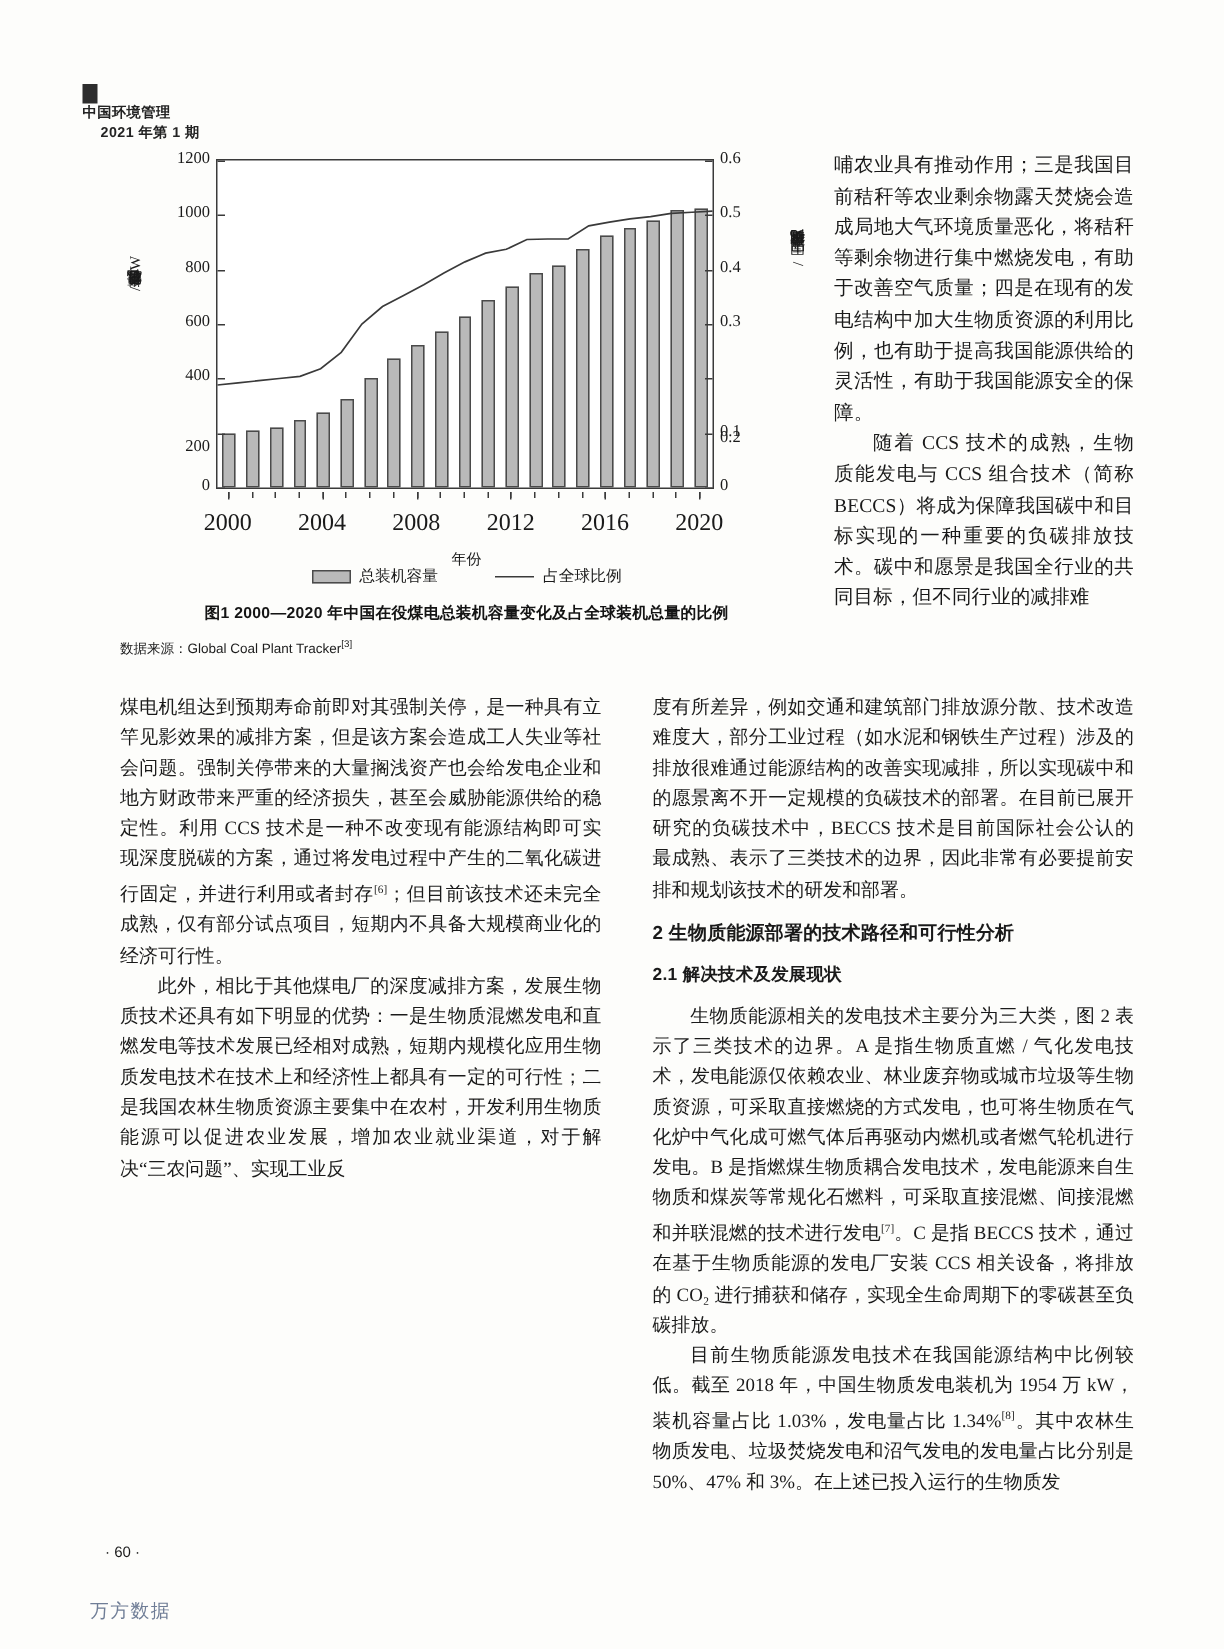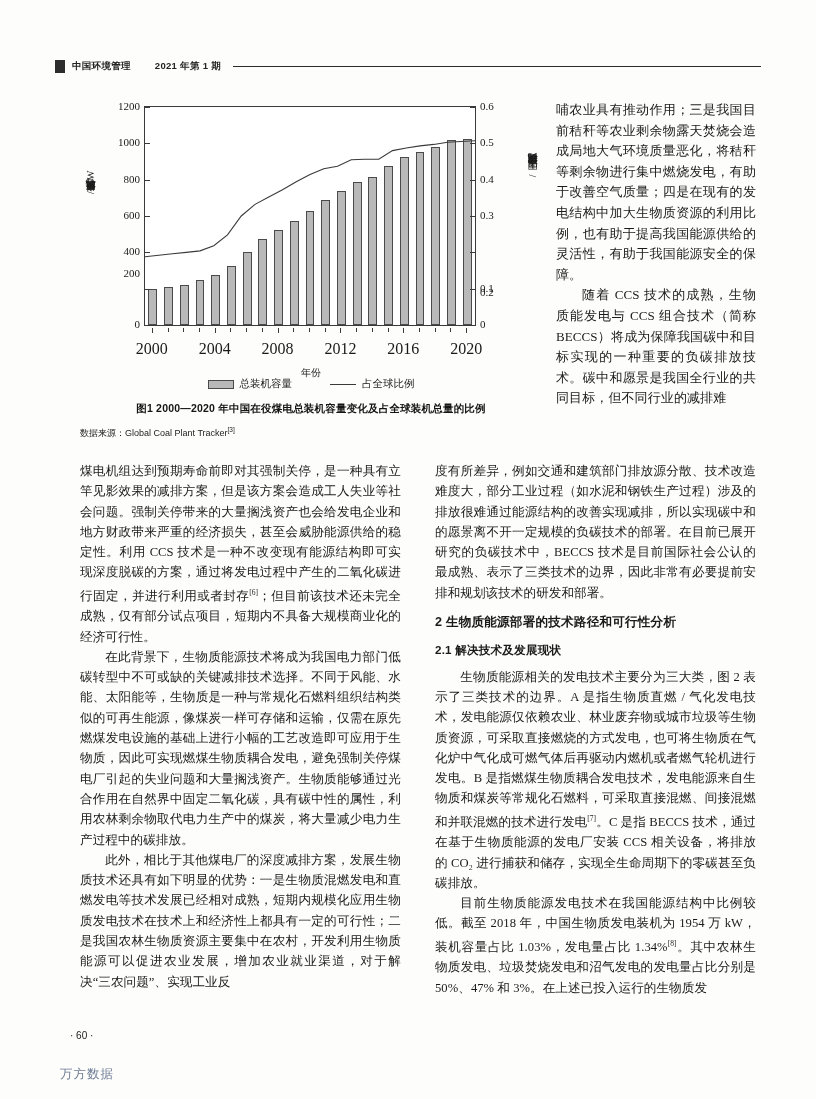--- a/index.html
+++ b/index.html
@@ -10,21 +10,21 @@
     font-family: "Liberation Serif", "DejaVu Serif", serif;
     color: #1a1a1a;
     position: relative;
     overflow: hidden;
   }
   .page { position:absolute; inset:0; }
 
   
   .runhead {
     position:absolute; left:55px; top:56px; width:706px; height:20px;
-    display:flex; align-items:center;
+    display:flex; align-items:flex-start;flex-direction:column;
   }
   .runhead-mark {
     width:10px; height:13px; background:#2d2d2d; margin-right:7px; flex:0 0 auto;
   }
   .runhead-text {
     font-family:"Liberation Sans","DejaVu Sans",sans-serif;
     font-size:9.5px; font-weight:700; color:#232323; white-space:nowrap;
     letter-spacing:.3px;
   }
   .runhead-rule {
@@ -162,32 +162,32 @@
   }
 </style>
 </head>
 <body>
 
 <div class="page">
 
   <div class="runhead">
     <span class="runhead-mark"></span>
     <span class="runhead-text">中国环境管理</span>
-    <span class="runhead-text" style="margin-left:24px">2021 年第 1 期</span>
+    <span class="runhead-text" style="margin-left:12px">2021 年第 1 期</span>
     <span class="runhead-rule"></span>
   </div>
 
   <div class="figure">
     <div class="chart-wrap">
       <div class="ylabel-left">煤电总装机容量 / GW</div>
       <div class="ylabel-right">中国/全球装机容量比例</div>
 
       <div class="ticklabels-left" id="tlLeft">
           <div class="tk" style="top: 218px;">0</div>
-          <div class="tk" style="top: 167px;">200</div>
+          <div class="tk" style="top: 192px;">200</div>
           <div class="tk" style="top: 145.333px;">400</div>
           <div class="tk" style="top: 109px;">600</div>
           <div class="tk" style="top: 72.6667px;">800</div>
           <div class="tk" style="top: 36.3333px;">1000</div>
           <div class="tk" style="top: 0px;">1200</div>
         </div>
       <div class="ticklabels-right" id="tlRight">
           <div class="tk" style="top: 218px;">0</div>
           <div class="tk" style="top: 181.667px;">0.1</div>
           <div class="tk" style="top: 156px; margin-top: 30px;">0.2</div>
@@ -298,21 +298,20 @@
 
   <div class="col-right-top">
     <p>哺农业具有推动作用；三是我国目前秸秆等农业剩余物露天焚烧会造成局地大气环境质量恶化，将秸秆等剩余物进行集中燃烧发电，有助于改善空气质量；四是在现有的发电结构中加大生物质资源的利用比例，也有助于提高我国能源供给的灵活性，有助于我国能源安全的保障。</p>
     <p class="indent">随着 CCS 技术的成熟，生物质能发电与 CCS 组合技术（简称 BECCS）将成为保障我国碳中和目标实现的一种重要的负碳排放技术。碳中和愿景是我国全行业的共同目标，但不同行业的减排难</p>
   </div>
 
   <div class="body-two">
 
     <div class="col left">
       <p><span>煤电机组达到预期寿命前即对其强制关停，是一种具有立竿见影效果的减排方案，但是该方案会造成工人失业等社会问题。强制关停带来的大量搁浅资产也会给发电企业和地方财政带来严重的经济损失，甚至会威胁能源供给的稳定性。利用 CCS 技术是一种不改变现有能源结构即可实现深度脱碳的方案，通过将发电过程中产生的二氧化碳进行固定，并进行利用或者封存</span><sup class="ref">[6]</sup><span>；但目前该技术还未完全成熟，仅有部分试点项目，短期内不具备大规模商业化的经济可行性。</span></p>
-      <p class="indent">在此背景下，生物质能源技术将成为我国电力部门低碳转型中不可或缺的关键减排技术选择。不同于风能、水能、太阳能等，生物质是一种与常规化石燃料组织结构类似的可再生能源，像煤炭一样可存储和运输，仅需在原先燃煤发电设施的基础上进行小幅的工艺改造即可应用于生物质，因此可实现燃煤生物质耦合发电，避免强制关停煤电厂引起的失业问题和大量搁浅资产。生物质能够通过光合作用在自然界中固定二氧化碳，具有碳中性的属性，利用农林剩余物取代电力生产中的煤炭，将大量减少电力生产过程中的碳排放。</p>
       <p class="indent">此外，相比于其他煤电厂的深度减排方案，发展生物质技术还具有如下明显的优势：一是生物质混燃发电和直燃发电等技术发展已经相对成熟，短期内规模化应用生物质发电技术在技术上和经济性上都具有一定的可行性；二是我国农林生物质资源主要集中在农村，开发利用生物质能源可以促进农业发展，增加农业就业渠道，对于解决“三农问题”、实现工业反</p>
     </div>
 
     <div class="col right">
       <p>度有所差异，例如交通和建筑部门排放源分散、技术改造难度大，部分工业过程（如水泥和钢铁生产过程）涉及的排放很难通过能源结构的改善实现减排，所以实现碳中和的愿景离不开一定规模的负碳技术的部署。在目前已展开研究的负碳技术中，BECCS 技术是目前国际社会公认的最成熟、表示了三类技术的边界，因此非常有必要提前安排和规划该技术的研发和部署。</p>
       <h2 class="sec">2  生物质能源部署的技术路径和可行性分析</h2>
       <h3 class="subsec">2.1  解决技术及发展现状</h3>
       <p class="indent"><span>生物质能源相关的发电技术主要分为三大类，图 2 表示了三类技术的边界。A 是指生物质直燃 / 气化发电技术，发电能源仅依赖农业、林业废弃物或城市垃圾等生物质资源，可采取直接燃烧的方式发电，也可将生物质在气化炉中气化成可燃气体后再驱动内燃机或者燃气轮机进行发电。B 是指燃煤生物质耦合发电技术，发电能源来自生物质和煤炭等常规化石燃料，可采取直接混燃、间接混燃和并联混燃的技术进行发电</span><sup class="ref">[7]</sup><span>。C 是指 BECCS 技术，通过在基于生物质能源的发电厂安装 CCS 相关设备，将排放的 CO₂ 进行捕获和储存，实现全生命周期下的零碳甚至负碳排放。</span></p>
       <p class="indent"><span>目前生物质能源发电技术在我国能源结构中比例较低。截至 2018 年，中国生物质发电装机为 1954 万 kW，装机容量占比 1.03%，发电量占比 1.34%</span><sup class="ref">[8]</sup><span>。其中农林生物质发电、垃圾焚烧发电和沼气发电的发电量占比分别是 50%、47% 和 3%。在上述已投入运行的生物质发</span></p>
     </div>

